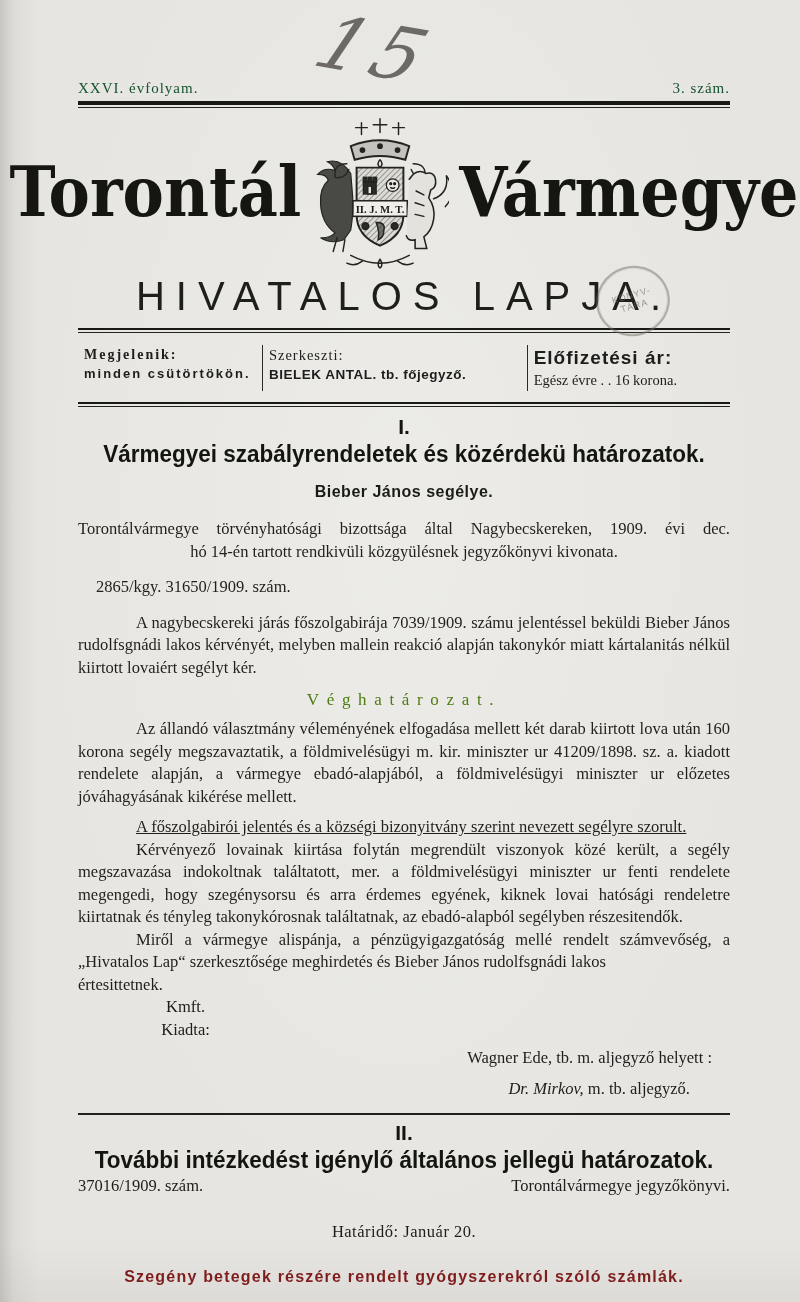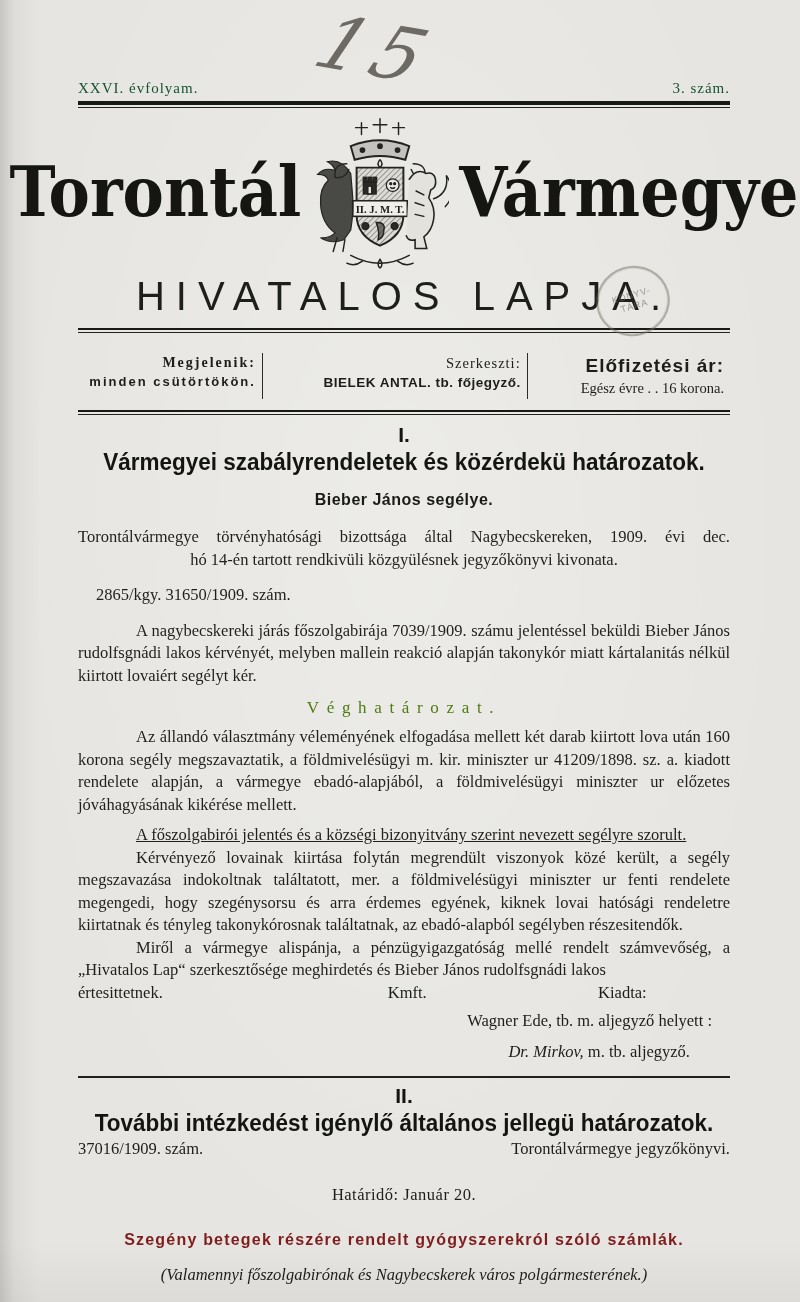--- a/index.html
+++ b/index.html
@@ -38,21 +38,21 @@
   .crest{flex:0 0 auto;margin:0 4px;}
 
   .gazette-sub{
     text-align:center;font-family:"Liberation Sans", sans-serif;
     font-size:40px;letter-spacing:11px;color:#1e1e1a;
     margin-top:4px;font-weight:500;
   }
 
   
   .info-bar{display:flex;margin-top:6px;padding:6px 0 7px;}
-  .info-cell{padding:2px 6px;text-align:right;margin-top:8px;}
+  .info-cell{padding:2px 6px;text-align:left;}
   .info-cell + .info-cell{border-left:1.5px solid #2a2a26;}
   .c1{width:28%;} .c2{width:41%;} .c3{width:31%;}
   .info-label{font-size:14.5px;letter-spacing:1px;}
   .info-value{font-size:13.5px;font-weight:bold;margin-top:3px;}
   .c1 .info-label,.c1 .info-value{font-family:"Liberation Sans", sans-serif;letter-spacing:2px;font-size:13px;}
   .c1 .info-label{font-family:"Liberation Serif", serif;font-weight:bold;font-size:14px;}
   .c2 .info-value{font-family:"Liberation Sans", sans-serif;letter-spacing:.5px;}
   .c3 .info-label{font-family:"Liberation Sans", sans-serif;font-weight:bold;font-size:19px;}
   .c3 .info-value{font-weight:normal;font-size:14.5px;}
 
@@ -71,21 +71,21 @@
     font-weight:bold;font-size:16px;letter-spacing:.5px;margin-top:15px;color:#1a1a16;
   }
   p{margin:0;font-size:16.5px;line-height:22.5px;text-align:justify;color:#201f1c;}
   .indent{text-indent:58px;}
   .first-justify{text-align-last:justify;}
   .centered{text-align:center;text-align-last:center;}
   .ref-num{font-size:16.5px;margin-top:13px;padding-left:18px;}
   .spaced-head{
     text-align:center;font-size:17px;letter-spacing:.45em;margin-top:11px;color:#4d7c0f;
   }
-  .closing-row{display:flex;font-size:16.5px;line-height:22.5px;}
+  .closing-row{display:flex;font-size:16.5px;line-height:22.5px;flex-direction:column;}
   .closing-row .l{width:34%;text-align:left;}
   .closing-row .m{width:33%;text-align:center;}
   .closing-row .r{width:33%;text-align:center;}
   .sig1{text-align:right;font-size:16.5px;margin-top:7px;padding-right:18px;}
   .sig2{text-align:right;font-size:16.5px;margin-top:11px;padding-right:40px;}
   .sig2 .it{font-style:italic;}
   .sec-rule{border-top:2.5px solid #20201c;margin-top:14px;}
 
   .ref-row{display:flex;justify-content:space-between;font-size:16.5px;margin-top:2px;}
   .deadline{text-align:center;font-size:16.5px;margin-top:26px;letter-spacing:.5px;}

